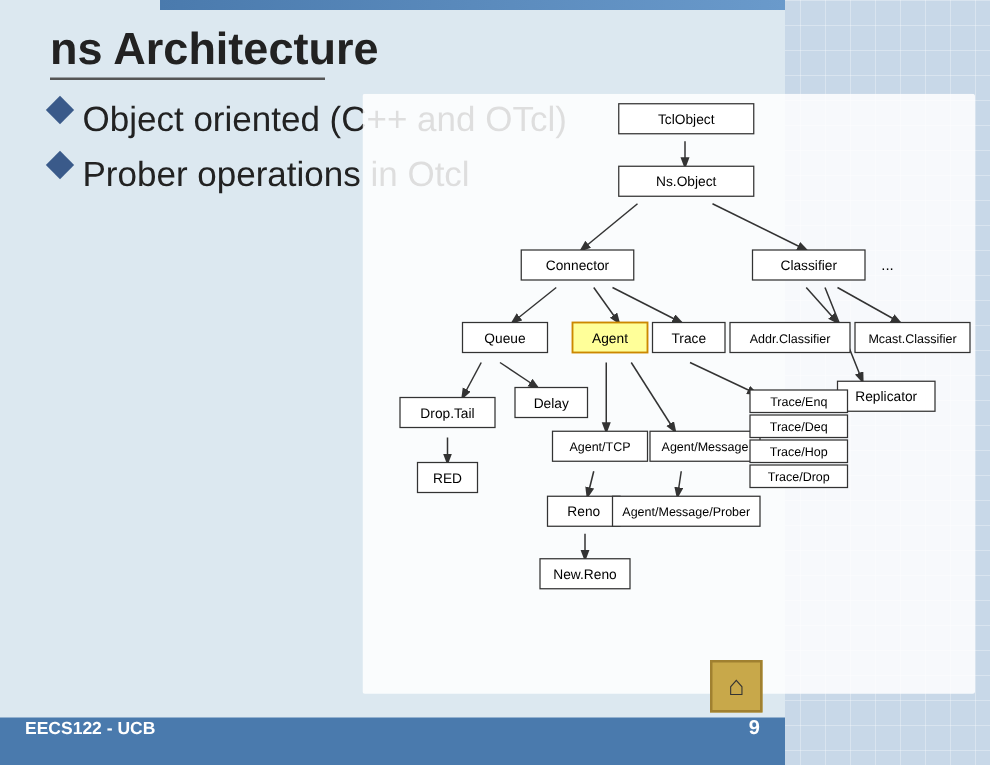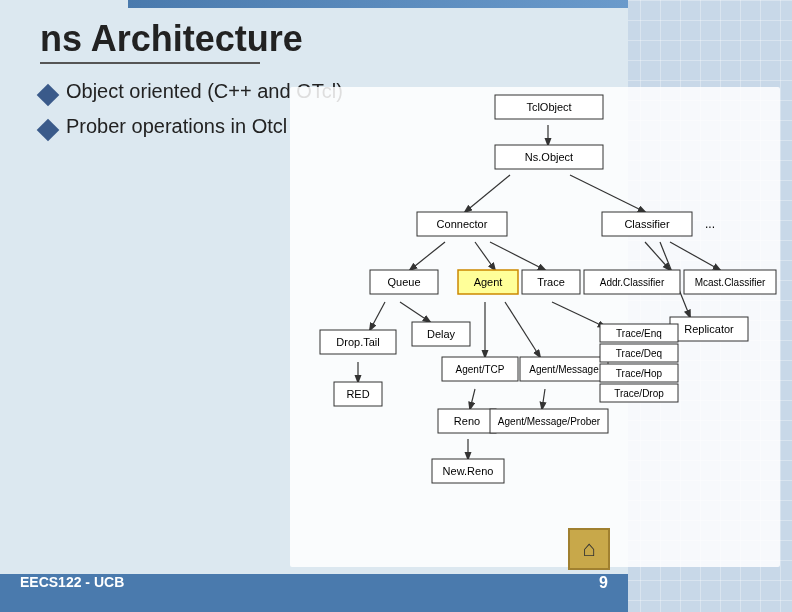--- a/index.html
+++ b/index.html
@@ -61,39 +61,39 @@
     }
 
     .bullet-list {
       position: absolute;
       top: 80px;
       left: 40px;
     }
 
     .bullet-item {
       display: flex;
-      align-items: flex-end;
+      align-items: flex-start;
       margin-bottom: 12px;
-      font-size: 20px;
+      font-size: 28px;
       color: #222;
     }
 
     .bullet-diamond {
       width: 16px;
       height: 16px;
       background: #3a5a8a;
       transform: rotate(45deg);
       margin-right: 10px;
       flex-shrink: 0;
     }
 
     
     .diagram {
       position: absolute;
-      top: 87px;
+      top: 75px;
       left: 290px;
       width: 490px;
       height: 490px;
     }
 
     
     .diagram svg {
       width: 100%;
       height: 100%;
     }

